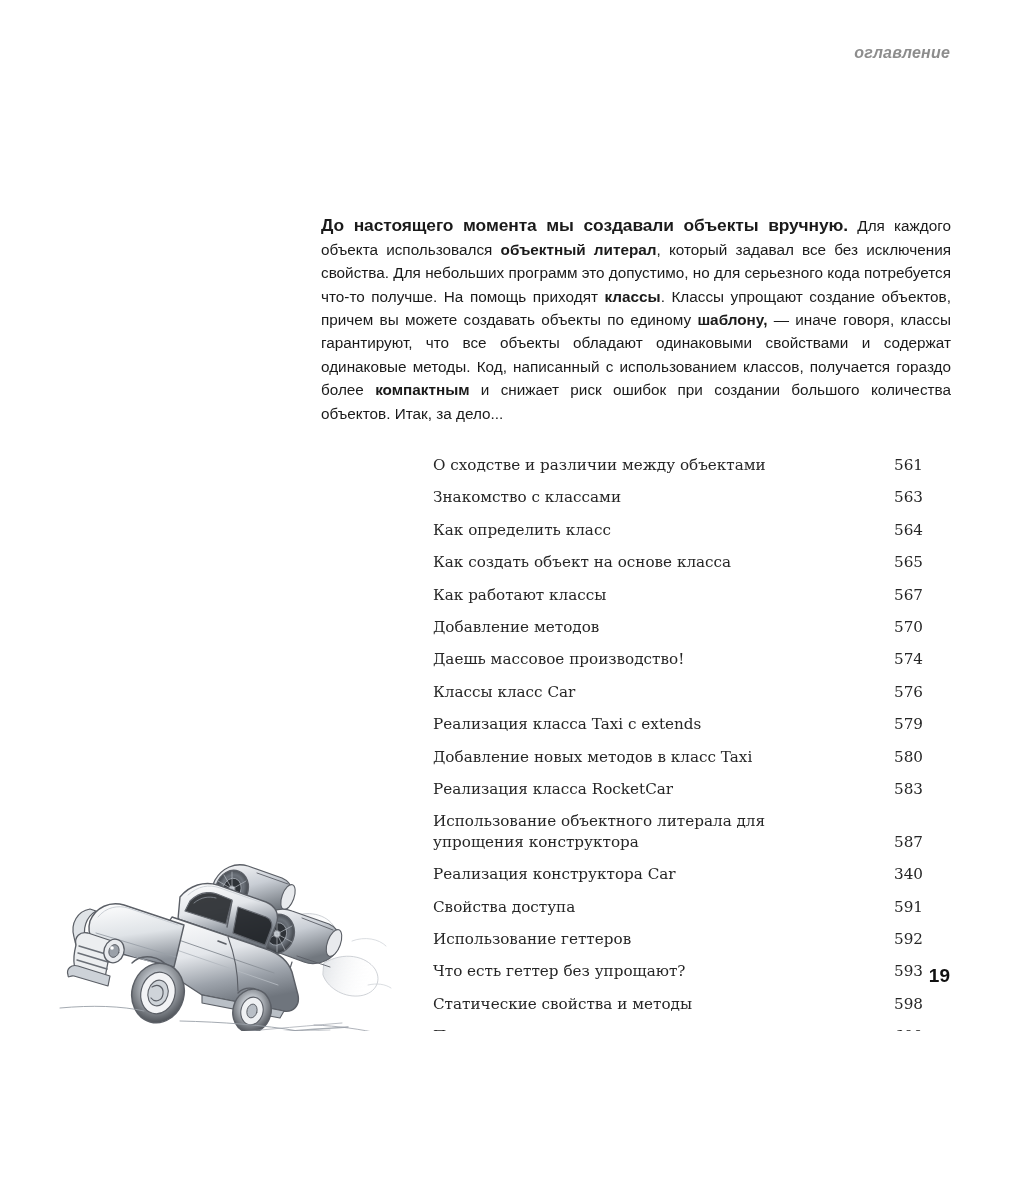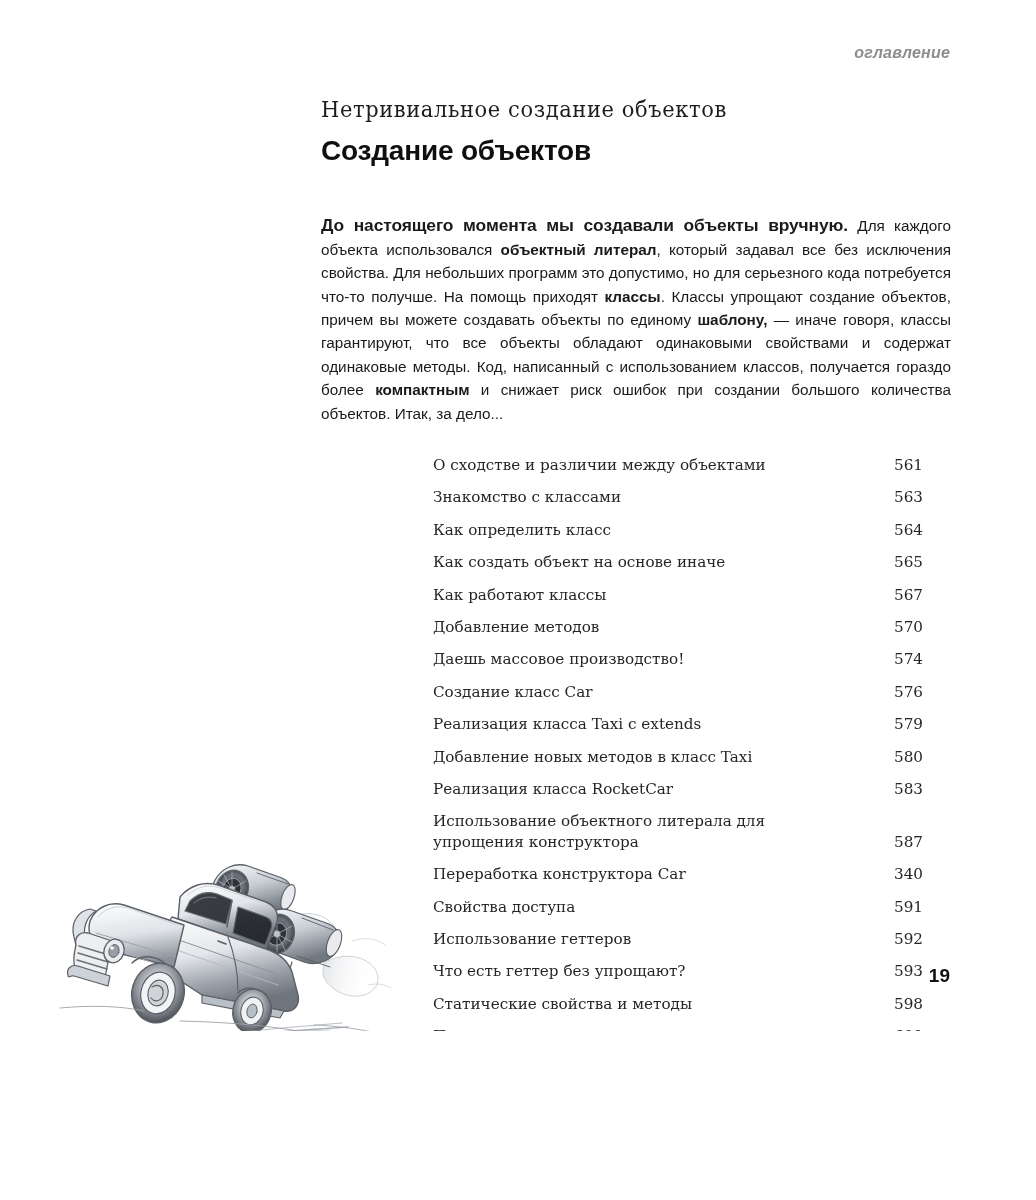--- a/index.html
+++ b/index.html
@@ -146,80 +146,76 @@
   }
 </style>
 </head>
 <body>
 
 <div class="page">
 
   <div class="running-head">оглавление</div>
 
 
-  <div class="head-block">
-    <div class="chapter-kicker">Нетривиальное создание объектов</div>
-    <div class="chapter-title">Создание объектов</div>
-  </div>
 
   <p class="intro">
     <span class="lead">До настоящего момента мы создавали объекты вруч­ную.</span><span> Для каждого объекта использовался </span><b>объектный литерал</b><span>, который задавал все без исключения свойства. Для небольших программ это допустимо, но для серьезного кода потребуется что-то получше. На помощь приходят </span><b>классы</b><span>. Классы упрощают создание объектов, причем вы можете создавать объекты по единому </span><b>шаблону,</b><span> — иначе говоря, классы гарантируют, что все объекты обладают одинаковыми свойствами и содержат одинаковые методы. Код, написанный с использованием классов, получается гораздо более </span><b>компактным</b><span> и снижает риск ошибок при создании большого количества объектов. Итак, за дело...</span>
   </p>
 
   <div class="toc">
       <div class="toc-row">
         <span class="toc-label">О сходстве и различии между объектами</span>
         <span class="toc-page">561</span>
       </div>
       <div class="toc-row">
         <span class="toc-label">Знакомство с классами</span>
         <span class="toc-page">563</span>
       </div>
       <div class="toc-row">
         <span class="toc-label">Как определить класс</span>
         <span class="toc-page">564</span>
       </div>
       <div class="toc-row">
-        <span class="toc-label">Как создать объект на основе иначе</span>
+        <span class="toc-label">Как создать объект на основе класса</span>
         <span class="toc-page">565</span>
       </div>
       <div class="toc-row">
         <span class="toc-label">Как работают классы</span>
         <span class="toc-page">567</span>
       </div>
       <div class="toc-row">
         <span class="toc-label">Добавление методов</span>
         <span class="toc-page">570</span>
       </div>
       <div class="toc-row">
         <span class="toc-label">Даешь массовое производство!</span>
         <span class="toc-page">574</span>
       </div>
       <div class="toc-row">
-        <span class="toc-label">Создание класс Car</span>
+        <span class="toc-label">Классы класс Car</span>
         <span class="toc-page">576</span>
       </div>
       <div class="toc-row">
         <span class="toc-label">Реализация класса Taxi с extends</span>
         <span class="toc-page">579</span>
       </div>
       <div class="toc-row">
         <span class="toc-label">Добавление новых методов в класс Taxi</span>
         <span class="toc-page">580</span>
       </div>
       <div class="toc-row">
         <span class="toc-label">Реализация класса RocketCar</span>
         <span class="toc-page">583</span>
       </div>
       <div class="toc-row two-line">
         <span class="toc-label">Использование объектного литерала для упрощения конструктора</span>
         <span class="toc-page">587</span>
       </div>
       <div class="toc-row">
-        <span class="toc-label">Переработка конструктора Car</span>
+        <span class="toc-label">Реализация конструктора Car</span>
         <span class="toc-page">340</span>
       </div>
       <div class="toc-row">
         <span class="toc-label">Свойства доступа</span>
         <span class="toc-page">591</span>
       </div>
       <div class="toc-row">
         <span class="toc-label">Использование геттеров</span>
         <span class="toc-page">592</span>
       </div>

